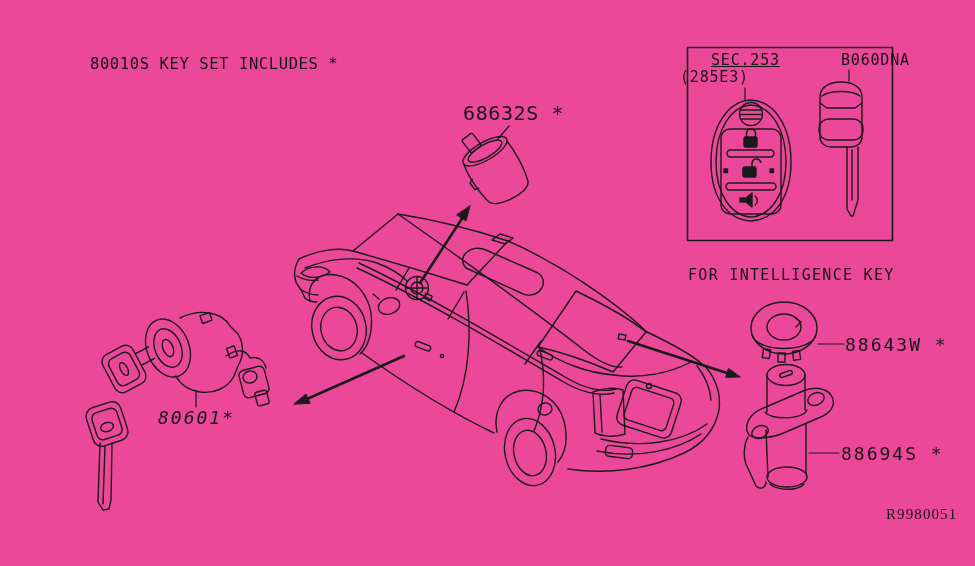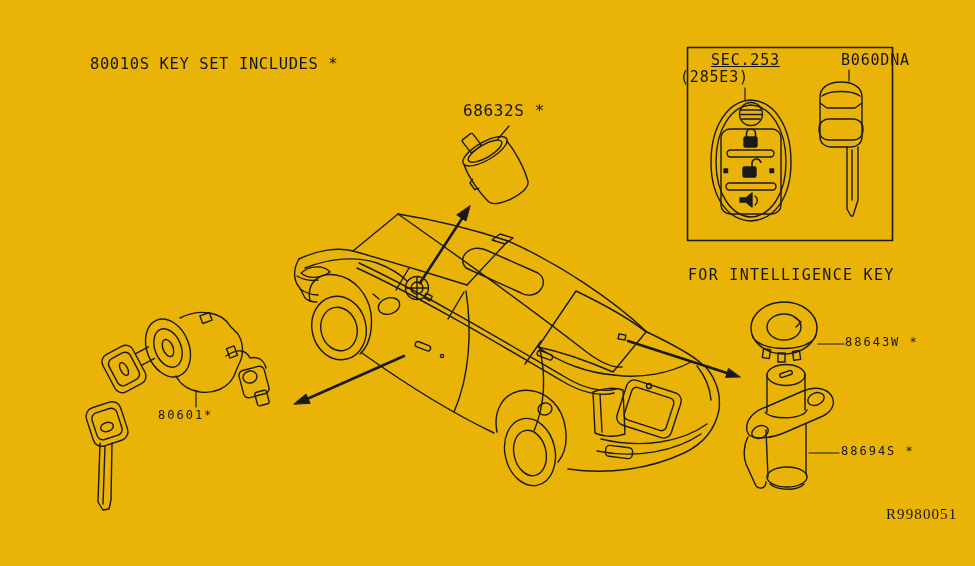--- a/index.html
+++ b/index.html
@@ -1,40 +1,40 @@
 <!DOCTYPE html>
 <html><head>
 <meta charset="utf-8">
 <style>
   html,body{margin:0;padding:0;background:#ffffff;}
   .canvas{
     position:relative;
     width:975px;height:566px;
-    background:#eab308;
+    background:#ec4899;
     overflow:hidden;
     font-family:"DejaVu Sans Mono","Liberation Mono",monospace;
   }
   .art{position:absolute;left:0;top:0;}
   .label{
     position:absolute;
     color:#161616;
     font-family:"DejaVu Sans Mono","Liberation Mono",monospace;
     font-size:15px;
     line-height:1.05;
     letter-spacing:0.8px;
     white-space:pre;
   }
-  .label.big{font-size:12px;letter-spacing:2px;}
+  .label.big{font-size:18px;letter-spacing:2px;}
   .lbl-title   {left:90px;  top:56px;  font-size:15.5px;letter-spacing:0.6px;}
-  .lbl-68632s  {left:463px; top:103px; font-size:16px;letter-spacing:0.6px;}
+  .lbl-68632s  {left:463px; top:103px; font-size:20px;letter-spacing:0.6px;}
   .lbl-sec     {left:711px; top:53px;text-decoration:underline;}
   .lbl-secsub  {left:680px; top:70px;}
   .lbl-blank   {left:813px; top:53px;margin-left:28px;}
   .lbl-caption {left:688px; top:224px; letter-spacing:1.3px;margin-top:44px;}
-  .lbl-80601   {left:158px; top:409px;}
+  .lbl-80601   {left:158px; top:409px;font-style:italic;}
   .lbl-88643w  {left:845px; top:336px;}
   .lbl-88694s  {left:841px; top:445px;}
   .lbl-ref     {left:886px; top:507px; letter-spacing:1.1px;font-family:Liberation Serif, serif;}
 </style>
 </head>
 <body>
 
 <div class="canvas">
 
   <svg class="art" width="975" height="566" viewBox="0 0 975 566" fill="none" stroke="#1a1a1a" stroke-width="1.4" stroke-linecap="round" stroke-linejoin="round">

